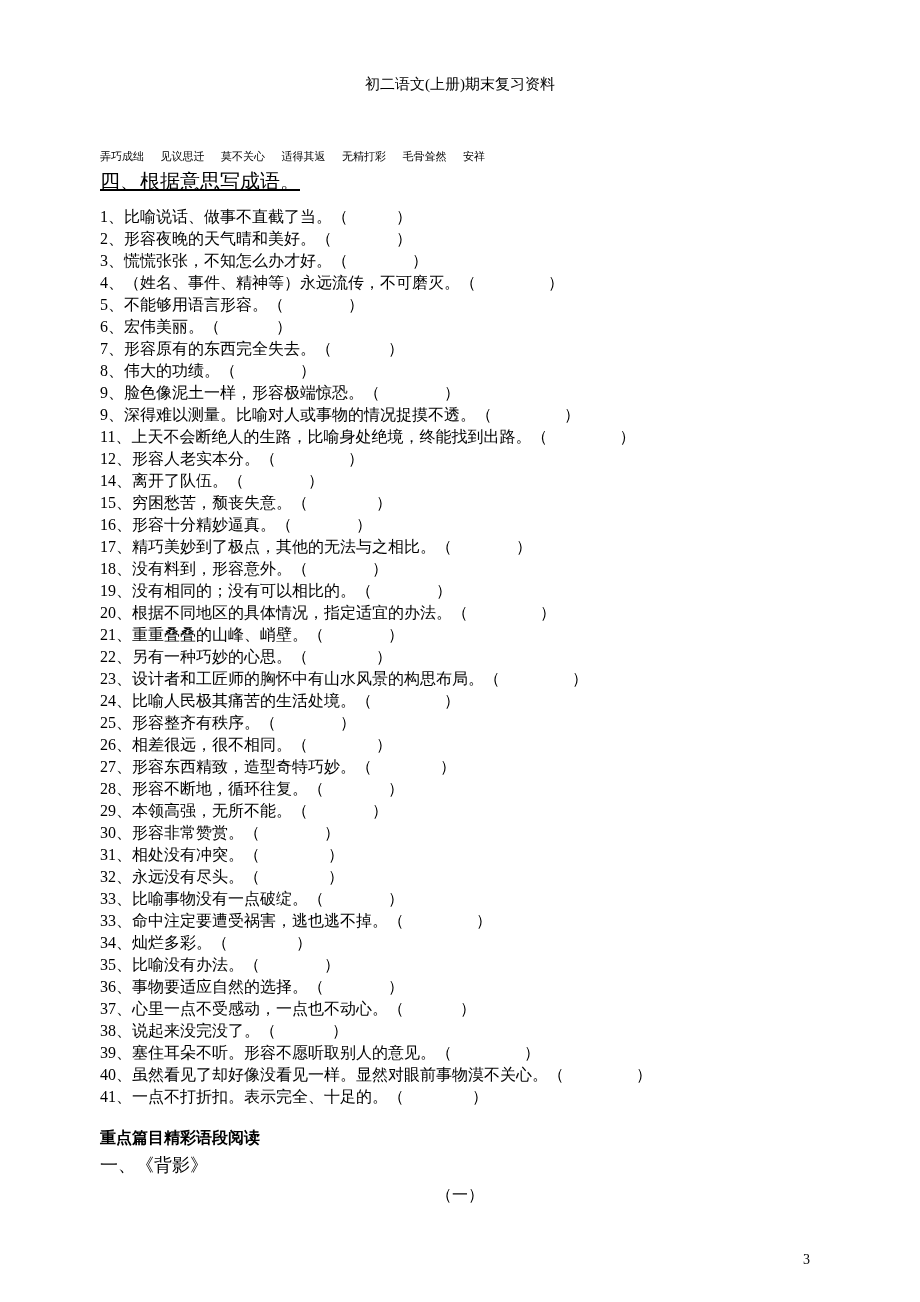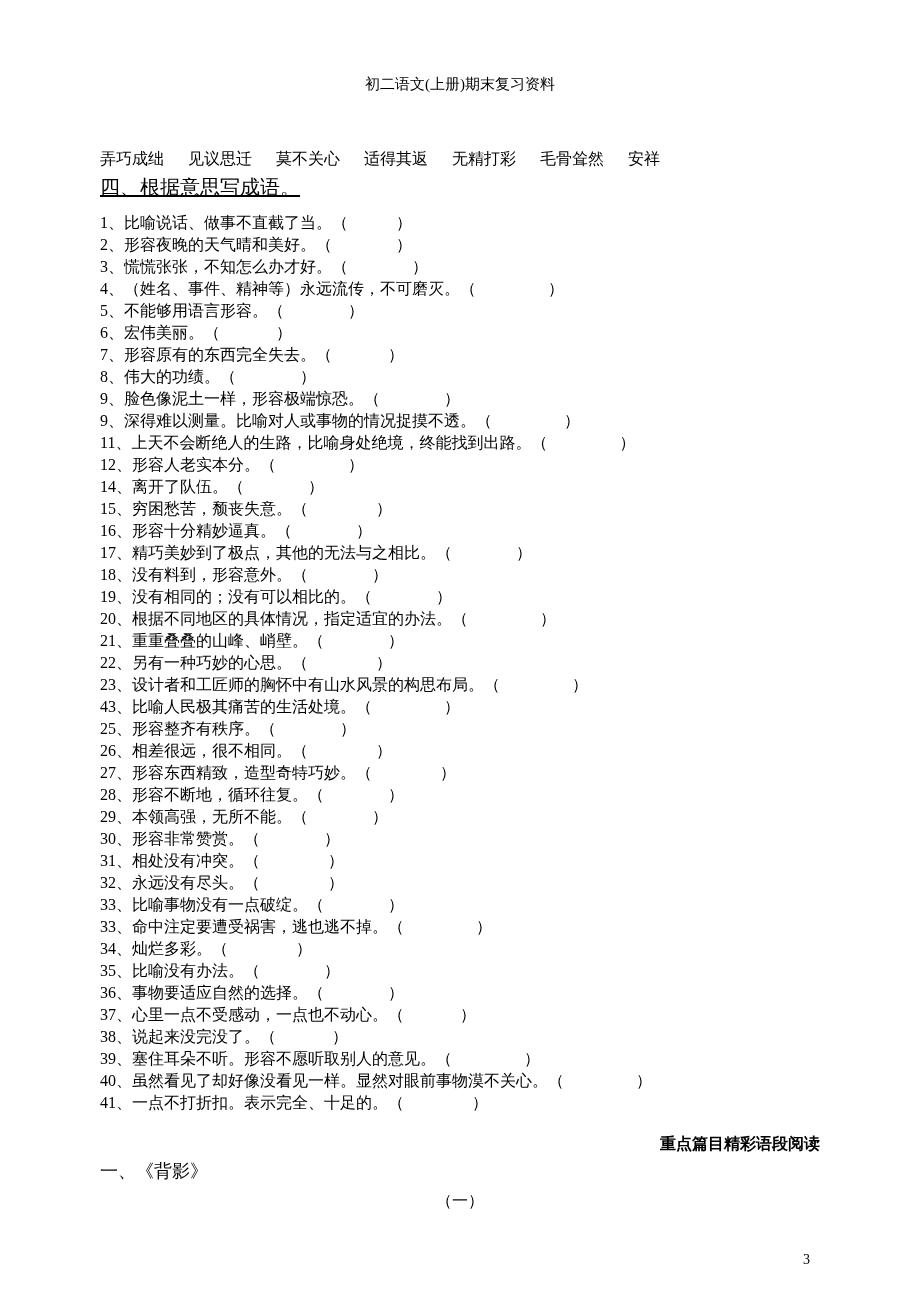--- a/index.html
+++ b/index.html
@@ -16,36 +16,36 @@
     box-sizing: border-box;
     padding: 75px 100px 20px 100px;
     position: relative;
   }
   .header-title {
     text-align: center;
     font-size: 15px;
     margin-bottom: 55px;
   }
   .row-idioms {
-    font-size: 16px;
+    font-size: 11px;
     margin-bottom: 4px;
     white-space: pre;
   }
   .section4 {
     font-size: 20px;
     margin-bottom: 11px;
     text-decoration: underline;
   }
   .item-line {
     font-size: 16px;
     line-height: 22px;
     white-space: pre;
   }
   .bold-center {
-    text-align: right;
+    text-align: left;
     font-size: 16px;
     font-weight: bold;
     margin-top: 20px;
     margin-bottom: 4px;
   }
   .sub-left {
     font-size: 18px;
     margin-bottom: 8px;
   }
   .sub-center {
@@ -87,21 +87,21 @@
     <div class="item-line">14、离开了队伍。（                ）</div>
     <div class="item-line">15、穷困愁苦，颓丧失意。（                 ）</div>
     <div class="item-line">16、形容十分精妙逼真。（                ）</div>
     <div class="item-line">17、精巧美妙到了极点，其他的无法与之相比。（                ）</div>
     <div class="item-line">18、没有料到，形容意外。（                ）</div>
     <div class="item-line">19、没有相同的；没有可以相比的。（                ）</div>
     <div class="item-line">20、根据不同地区的具体情况，指定适宜的办法。（                  ）</div>
     <div class="item-line">21、重重叠叠的山峰、峭壁。（                ）</div>
     <div class="item-line">22、另有一种巧妙的心思。（                 ）</div>
     <div class="item-line">23、设计者和工匠师的胸怀中有山水风景的构思布局。（                  ）</div>
-    <div class="item-line">43、比喻人民极其痛苦的生活处境。（                  ）</div>
+    <div class="item-line">24、比喻人民极其痛苦的生活处境。（                  ）</div>
     <div class="item-line">25、形容整齐有秩序。（                ）</div>
     <div class="item-line">26、相差很远，很不相同。（                 ）</div>
     <div class="item-line">27、形容东西精致，造型奇特巧妙。（                 ）</div>
     <div class="item-line">28、形容不断地，循环往复。（                ）</div>
     <div class="item-line">29、本领高强，无所不能。（                ）</div>
     <div class="item-line">30、形容非常赞赏。（                ）</div>
     <div class="item-line">31、相处没有冲突。（                 ）</div>
     <div class="item-line">32、永远没有尽头。（                 ）</div>
     <div class="item-line">33、比喻事物没有一点破绽。（                ）</div>
     <div class="item-line">33、命中注定要遭受祸害，逃也逃不掉。（                  ）</div>

